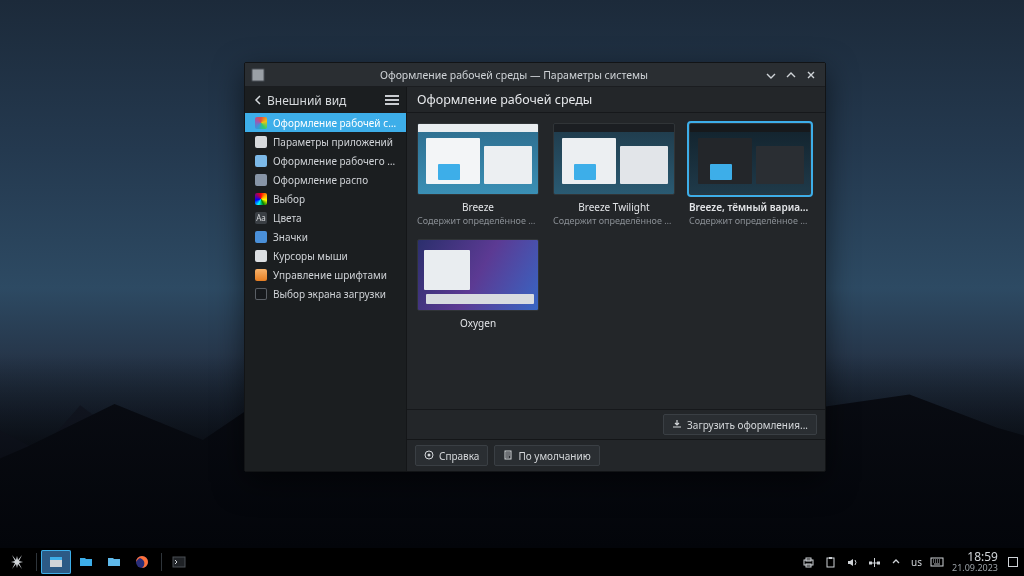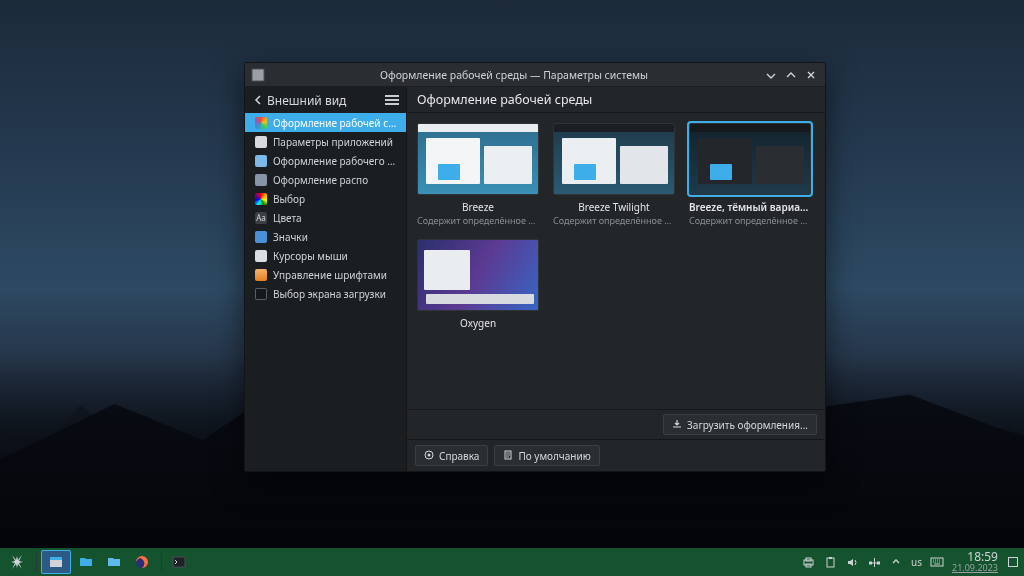--- a/index.html
+++ b/index.html
@@ -71,31 +71,31 @@
   .theme-card .tdesc { font-size:9px; color:#8a8f95; text-align:center; max-width:100%; white-space:nowrap; overflow:hidden; text-overflow:ellipsis; }
 
   .main-toolbar { height:30px; border-top:1px solid #16181b; display:flex; align-items:center; padding:0 8px; gap:6px; }
   .spacer { flex:1; }
   .btn { height:21px; padding:0 8px; border:1px solid #3a3f44; background:#2a2e32; color:#d4d7da; font-size:10px; border-radius:2px; display:flex; align-items:center; gap:5px; cursor:pointer; }
   .footer { height:32px; border-top:1px solid #141618; display:flex; align-items:center; padding:0 8px; gap:6px; }
 
   
   .taskbar {
     position:absolute; left:0; right:0; bottom:0; height:28px;
-    background:#14532d; display:flex; align-items:center; padding:0 4px; color:#cfd3d7;
+    background:#000000; display:flex; align-items:center; padding:0 4px; color:#cfd3d7;
     font-size:10.5px;
   }
   .tb-btn { height:24px; min-width:26px; display:flex; align-items:center; justify-content:center; border-radius:2px; cursor:pointer; margin-right:2px; }
   .tb-btn.active { background:#2c5a85; box-shadow: inset 0 0 0 1px #3daee9; }
   .tb-sep { width:1px; height:18px; background:#2e343a; margin:0 4px; }
   .tb-right { margin-left:auto; display:flex; align-items:center; gap:8px; }
   .tb-icon { width:14px; height:14px; display:flex; align-items:center; justify-content:center; }
   .clock { text-align:right; line-height:11px; }
   .clock .t { font-size:12px; }
-  .clock .d { font-size:9px; color:#9aa0a6;text-decoration:underline; }
+  .clock .d { font-size:9px; color:#9aa0a6; }
 
   
   .ic-rainbow { background: conic-gradient(#e74c3c, #f1c40f, #2ecc71, #3498db, #9b59b6, #e74c3c); }
   .ic-app { background:#d7d9dc; }
   .ic-style { background:#7cb9e8; }
   .ic-win { background:#8895a7; }
   .ic-color { background: conic-gradient(red, orange, yellow, green, cyan, blue, purple, red); border-radius:50%; }
   .ic-font { background:#3a3f44; color:#d8dadd; }
   .ic-icons { background:#4a90d9; }
   .ic-cursor { background:#dcdfe2; }

